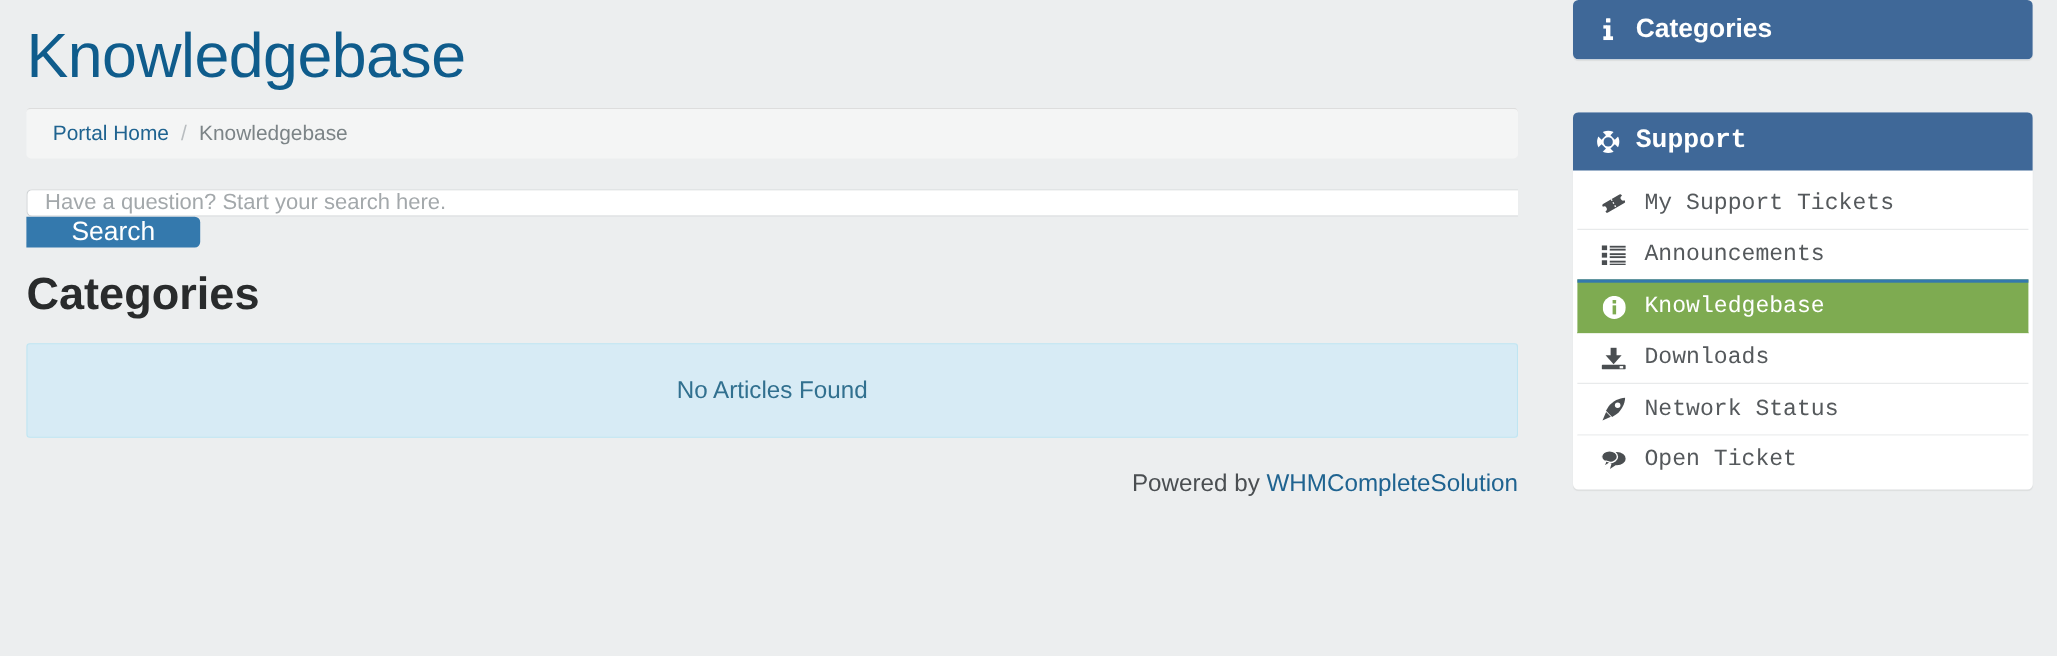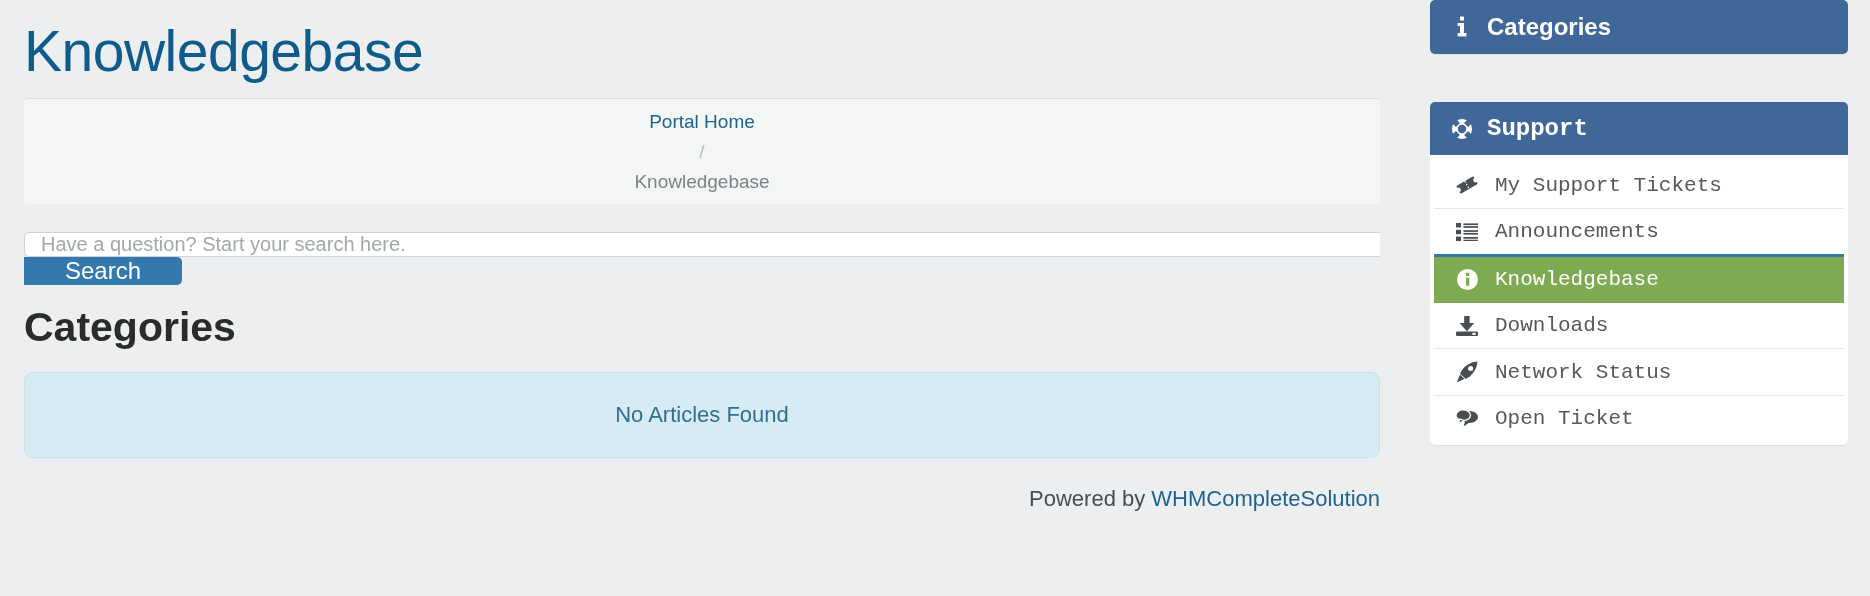--- a/index.html
+++ b/index.html
@@ -43,21 +43,20 @@
     background: #f4f5f5;
     border-radius: 4px;
     padding: 13px 24px;
     font-size: 19px;
     line-height: 1;
     color: #818a91;
     display: flex;
     align-items: center;
     gap: 11px;
     border-top: 1px solid #dddddd;
-    flex-direction: column;
   }
   .breadcrumb a {
     color: #1f6390;
     text-decoration: none;
   }
   .breadcrumb .sep {
     color: #b9bdc0;
   }
   .breadcrumb .current {
     color: #7c8487;
@@ -106,21 +105,21 @@
     font-weight: bold;
     color: #292b2c;
     margin: 26px 0 0 0;
     line-height: 1.1;
   }
 
   .alert-info {
     margin-top: 22px;
     background: #d7ebf5;
     border: 1px solid #bfe5f2;
-    border-radius: 9px;
+    border-radius: 3px;
     color: #31708f;
     font-size: 22px;
     text-align: center;
     padding: 29px 16px;
     box-sizing: border-box;
   }
 
   .footer {
     margin-top: 28px;
     text-align: right;

